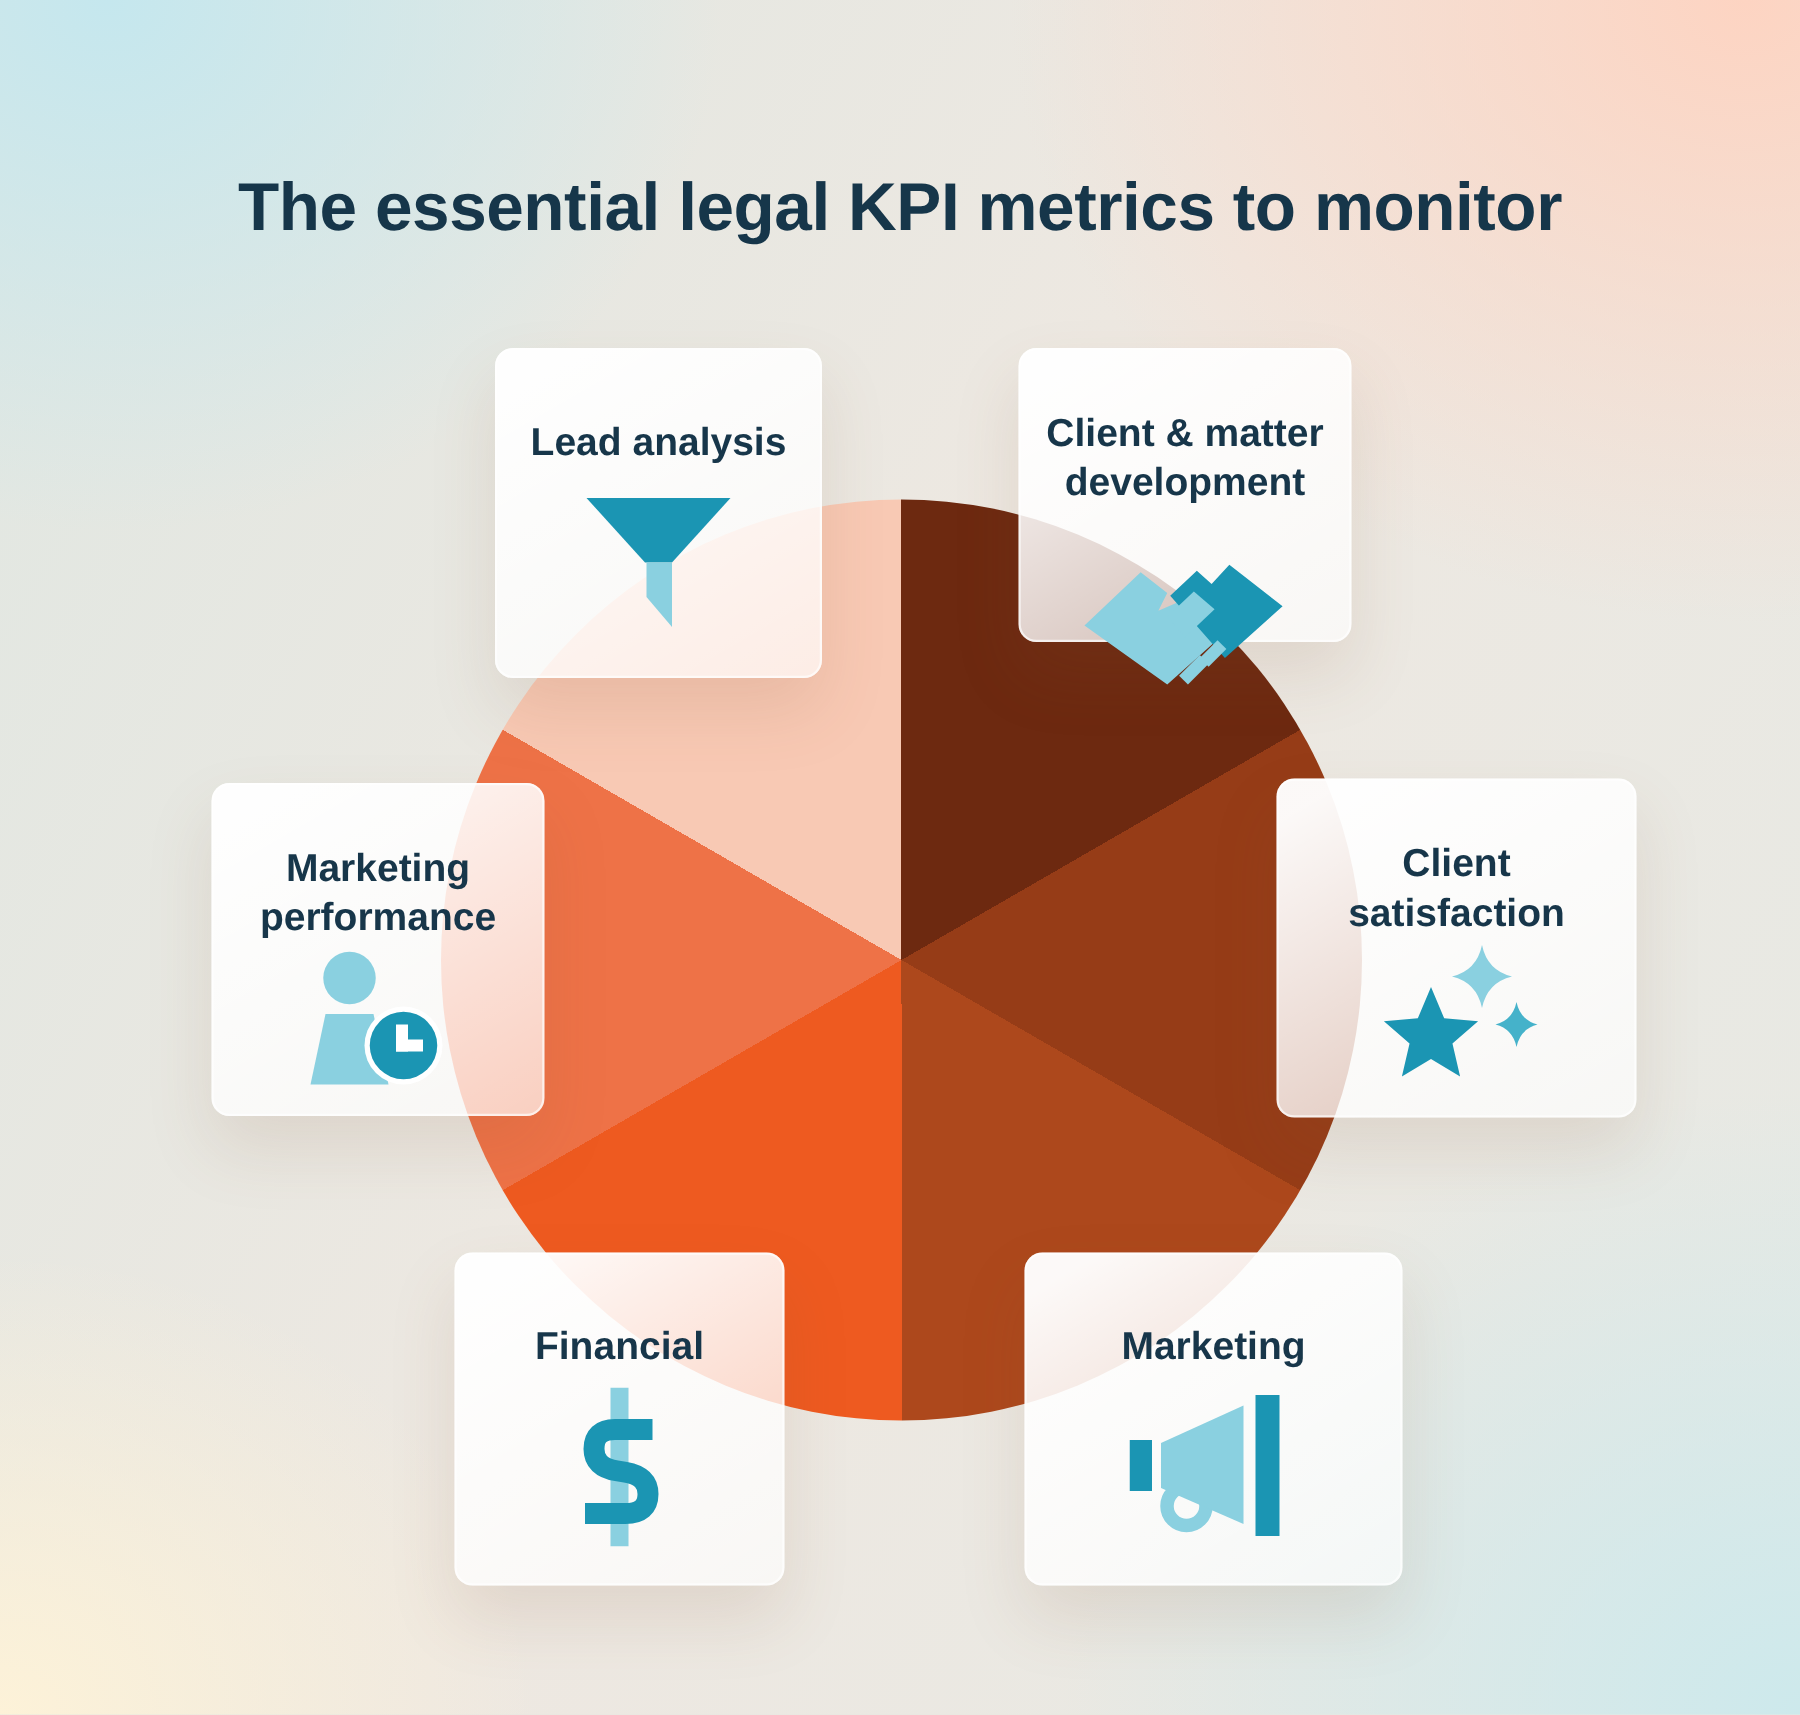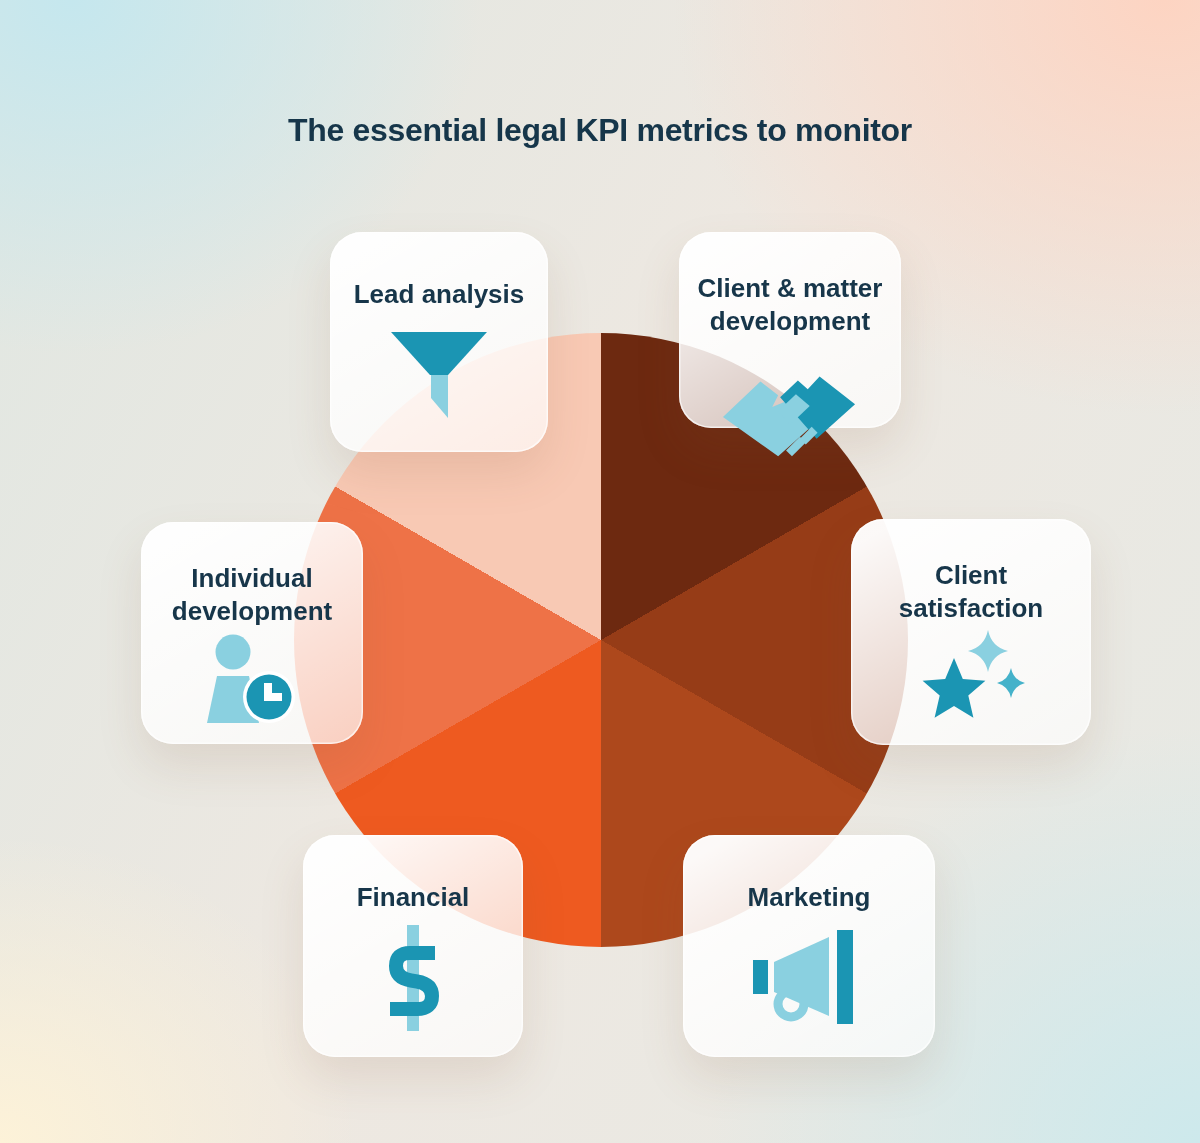--- a/index.html
+++ b/index.html
@@ -14,31 +14,31 @@
     background:
       radial-gradient(55% 50% at 6% 0%,  #c5e7ee 0%, rgba(197,231,238,0) 62%),
       radial-gradient(62% 55% at 97% 0%, #fdd4c2 0%, rgba(253,212,194,0) 66%),
       radial-gradient(50% 45% at 0% 100%, #fdf2d8 0%, rgba(253,242,216,0) 60%),
       radial-gradient(62% 55% at 100% 100%, #cde9ec 0%, rgba(205,233,236,0) 66%),
       linear-gradient(120deg,#e0e7e2 0%, #eee8e1 50%, #e6e9e4 100%);
   }
   .page-title{
     position:absolute;left:0;right:0;top:112px;
     text-align:center;
-    font-size:32px;font-weight:700;letter-spacing:-0.3px;
+    font-size:45px;font-weight:700;letter-spacing:-0.3px;
     color:#16364a;
   }
   .wheel{
     position:absolute;
     left:294px;top:333px;width:614px;height:614px;
     border-radius:50%;
   }
   .card{
     position:absolute;
-    border-radius:32px;
+    border-radius:12px;
     background:linear-gradient(150deg, rgba(255,255,255,0.97) 8%, rgba(255,255,255,0.66) 100%);
     box-shadow:0 22px 45px rgba(135,85,55,0.13), inset 0 0 0 1.5px rgba(255,255,255,0.65);
     display:flex;flex-direction:column;align-items:center;
   }
   .card-label{
     font-weight:700;font-size:26px;line-height:1.25;
     color:#17364a;text-align:center;
     margin-top:40px;max-width:200px;
   }
   .card.one-line .card-label{margin-top:46px;}
@@ -96,21 +96,21 @@
     <div class="icon-wrap">
       <svg width="114" height="100" viewBox="0 0 114 100">
         <path class="ic-light" d="M74 2 Q77.5 19 94 23 Q77.5 27 74 44 Q70.5 27 54 23 Q70.5 19 74 2 Z"></path>
         <path class="ic-mid" d="M97 40 Q99.5 52 111 55 Q99.5 58 97 70 Q94.5 58 83 55 Q94.5 52 97 40 Z"></path>
         <path class="ic-dark" d="M40 30 L48.8 50.9 L71.4 52.8 L54.3 67.6 L59.4 89.7 L40 78 L20.6 89.7 L25.7 67.6 L8.6 52.8 L31.2 50.9 Z"></path>
       </svg>
     </div>
   </div>
 
   <div class="card" id="card-individual">
-    <div class="card-label">Individual development</div>
+    <div class="card-label">Marketing performance</div>
     <div class="icon-wrap">
       <svg width="100" height="95" viewBox="0 0 100 95">
         <circle class="ic-light" cx="31" cy="21" r="17.5"></circle>
         <polygon class="ic-light" points="15,45 47,45 57,92 5,92"></polygon>
         <circle cx="67" cy="66" r="26" fill="#ffffff"></circle>
         <circle class="ic-dark" cx="67" cy="66" r="22.5"></circle>
         <rect x="62" y="52" width="8" height="18" fill="#ffffff"></rect>
         <rect x="62" y="62" width="18" height="8" fill="#ffffff"></rect>
       </svg>
     </div>

